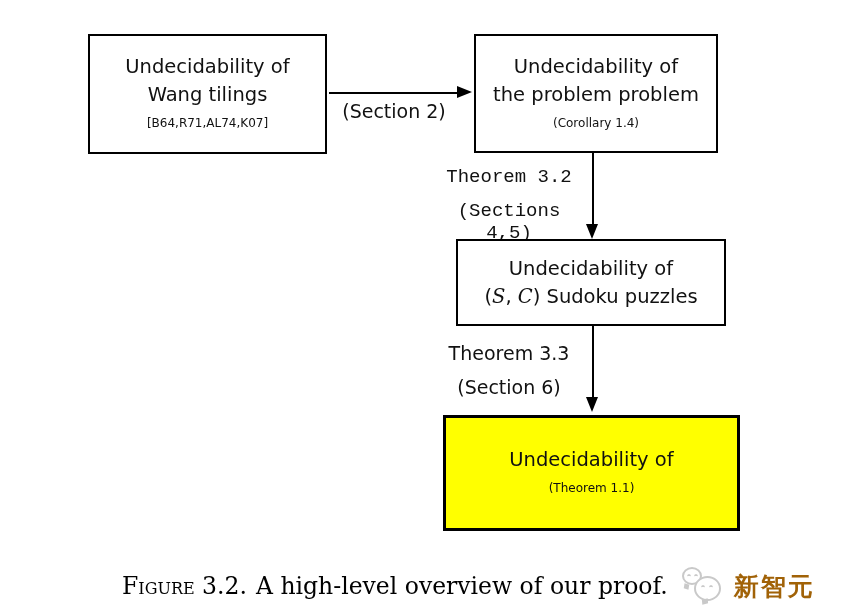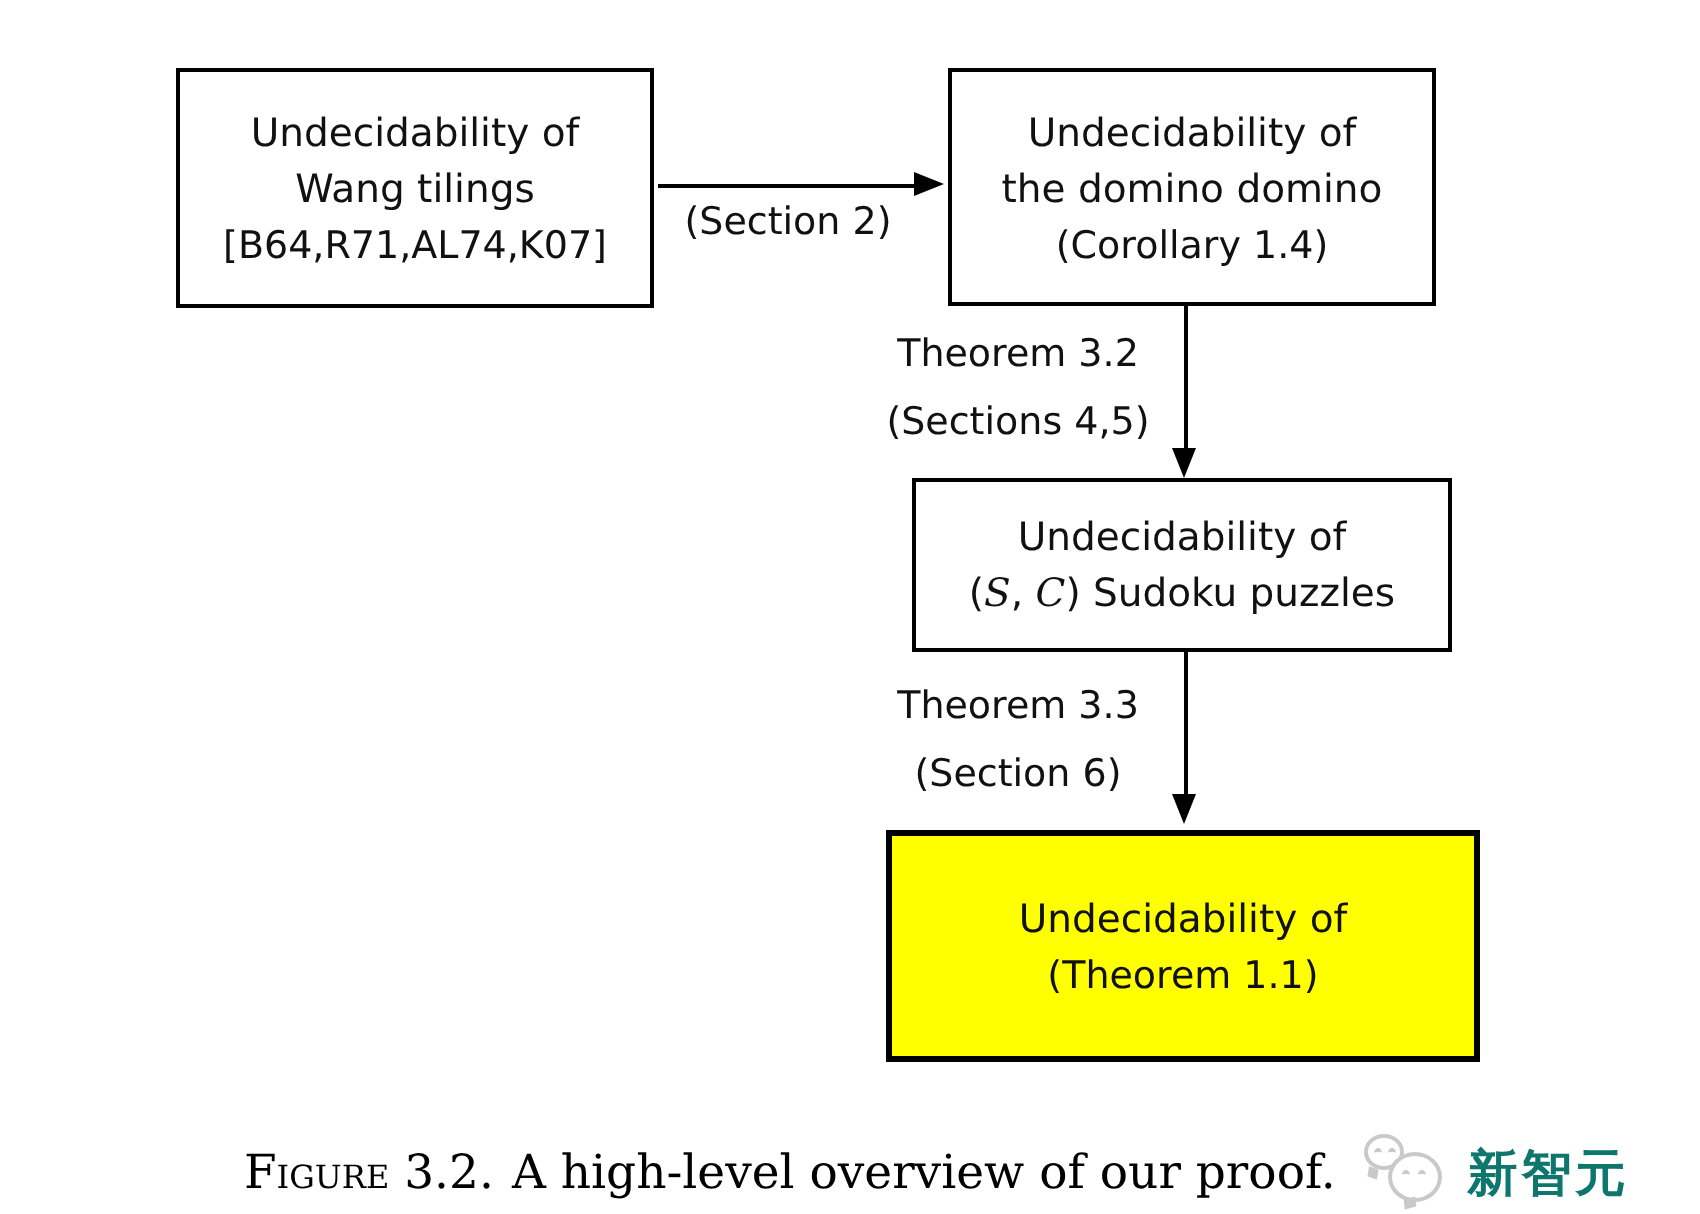--- a/index.html
+++ b/index.html
@@ -11,21 +11,21 @@
   .canvas { position:absolute; left:0; top:16px; width:758px; height:607px; }
 
   
   .box {
     position:absolute; box-sizing:border-box;
     border:2px solid #000; background:#fff;
     display:flex; flex-direction:column; align-items:center; justify-content:center;
     text-align:center;
   }
   .box .main { font-size:19.5px; line-height:28px; white-space:nowrap; }
-  .box .sub  { font-size:19px; line-height:24px; margin-top:2px; white-space:nowrap; }
+  .box .sub  { font-size:12px; line-height:24px; margin-top:2px; white-space:nowrap; }
   #box-wang   { left:88px;  top:18px;  width:239px; height:120px; }
   #box-domino { left:474px; top:18px;  width:244px; height:119px; }
   #box-sudoku { left:456px; top:223px; width:270px; height:87px; }
   #box-mono   { left:443px; top:399px; width:297px; height:116px; border-width:3px; }
   .cal { font-family:"DejaVu Serif", serif; font-style:italic; }
 
   
   .aline { position:absolute; background:#000; }
   #a1-line { left:329px; top:76px;  width:129px; height:1.6px; }
   #a2-line { left:592px; top:137px; width:1.6px; height:72px; }
@@ -38,21 +38,21 @@
     border-left:6.5px solid transparent; border-right:6.5px solid transparent;
     border-top:15px solid #000; }
   #a3-head { left:586px; top:381px;
     border-left:6.5px solid transparent; border-right:6.5px solid transparent;
     border-top:15px solid #000; }
 
   
   .edge-label { position:absolute; font-size:19px; text-align:center; white-space:nowrap; }
   #lbl-section2 { left:330px; top:84px;  width:128px; }
   .edge-stack { position:absolute; text-align:center; }
-  #lbl-thm32 { left:436px; top:150px; width:146px; }
+  #lbl-thm32 { left:436px; top:150px; width:146px;font-family:Liberation Mono, monospace; }
   #lbl-thm33 { left:436px; top:326px; width:146px; }
   .edge-stack .l1 { font-size:19px; line-height:22px; }
   .edge-stack .l2 { font-size:19px; line-height:22px; margin-top:12px; }
 
   
   .caption-row {
     position:absolute; left:122px; top:549px; height:42px;
     display:flex; align-items:center; white-space:nowrap;
   }
   .caption { font-family:"DejaVu Serif", serif; font-size:23.5px; color:#000000; }
@@ -89,21 +89,21 @@
     <div class="main">Wang tilings</div>
     <div class="sub">[B64,R71,AL74,K07]</div>
   </div>
 
   <div class="aline" id="a1-line"></div>
   <div class="head" id="a1-head"></div>
   <div class="edge-label" id="lbl-section2">(Section 2)</div>
 
   <div class="box" id="box-domino">
     <div class="main">Undecidability of</div>
-    <div class="main">the domino domino</div>
+    <div class="main">the problem problem</div>
     <div class="sub">(Corollary 1.4)</div>
   </div>
 
   <div class="aline" id="a2-line"></div>
   <div class="head" id="a2-head"></div>
   <div class="edge-stack" id="lbl-thm32">
     <div class="l1">Theorem 3.2</div>
     <div class="l2">(Sections 4,5)</div>
   </div>
 
@@ -134,17 +134,17 @@
           <span class="eye eye1"></span>
             <span class="eye eye2"></span>
         </div>
         <div class="tail-small"></div>
         <div class="bubble bubble-big">
           <span class="eye eye1"></span>
             <span class="eye eye2"></span>
         </div>
         <div class="tail-big"></div>
       </div>
-      <div class="wm-text" style="color: #0f766e;">新智元</div>
+      <div class="wm-text" style="color: #a16207;">新智元</div>
     </div>
   </div>
 
 </div>
 
 </body></html>

